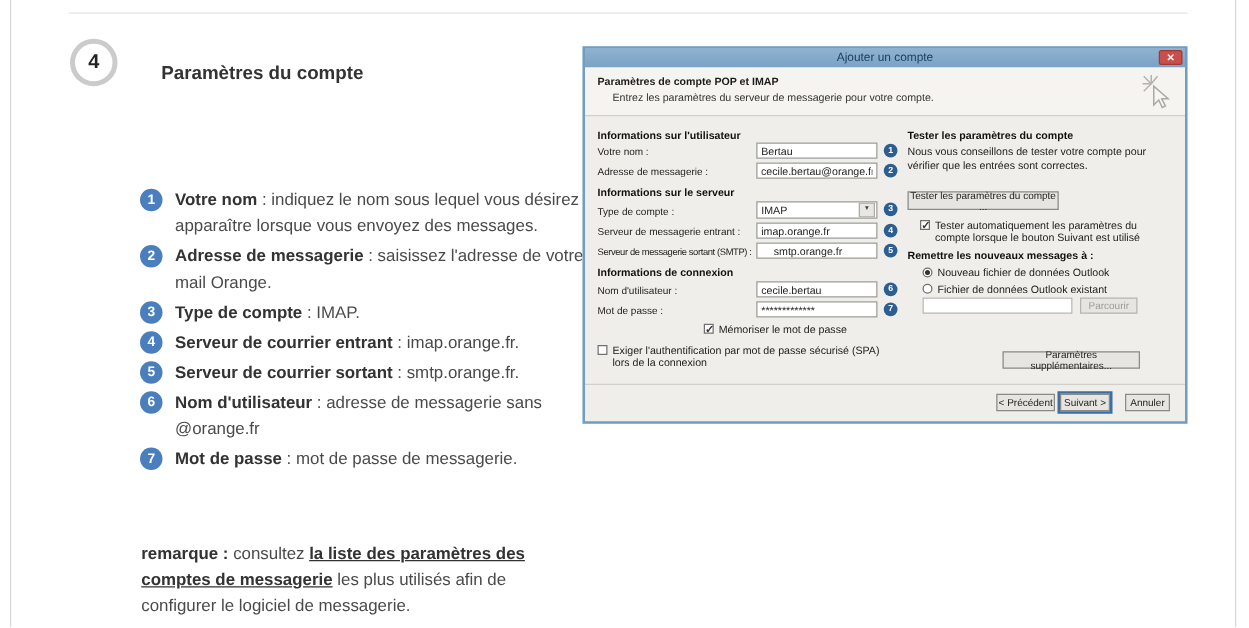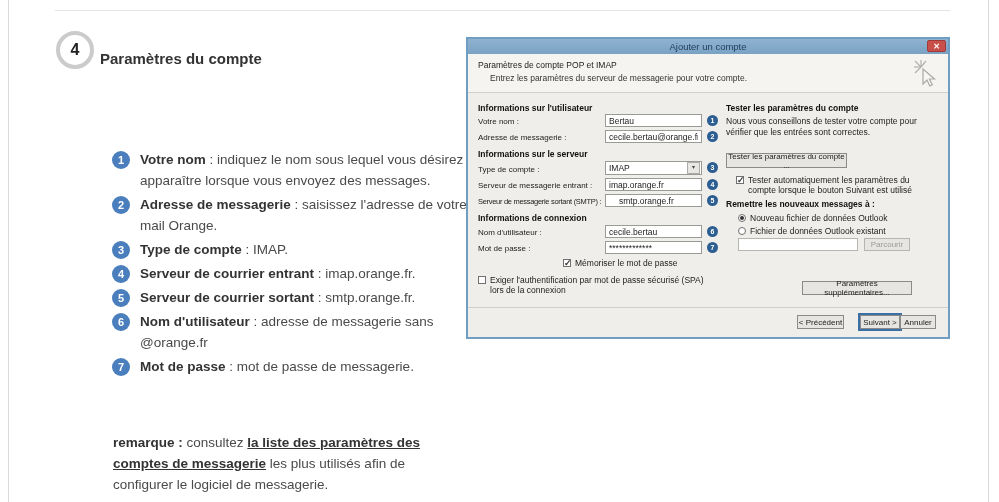--- a/index.html
+++ b/index.html
@@ -8,21 +8,21 @@
   
   .vline{position:absolute;top:0;bottom:0;width:1px;background:#d9d9d9;}
   .vline.left{left:8px;}
   .vline.right{left:988px;}
   .hr-top{position:absolute;left:55px;top:10px;width:895px;height:1px;background:#e4e4e4;}
 
   
   .step-circle{position:absolute;left:56px;top:31px;width:38px;height:38px;border:4px solid #cbcbcb;
                border-radius:50%;box-sizing:border-box;background:#fff;display:flex;align-items:center;
                justify-content:center;font-size:16px;font-weight:bold;color:#222;}
-  .page-title{position:absolute;left:100px;top:40px;font-size:15px;font-weight:bold;color:#333;text-align:center;}
+  .page-title{position:absolute;left:129px;top:40px;font-size:15px;font-weight:bold;color:#333;text-align:center;}
   .intro{position:absolute;left:113px;top:97px;width:348px;font-size:13.5px;line-height:21px;color:#4a4a4a;}
   .intro b,.step-text b,.note b{color:#333;}
   .steps{position:absolute;left:112px;top:149px;width:360px;}
   .step{display:flex;gap:10px;margin-bottom:3px;}
   .nbadge{flex:0 0 18px;width:18px;height:18px;border-radius:50%;background:#4a7ebc;color:#fff;
           font-size:11px;font-weight:bold;display:flex;align-items:center;justify-content:center;margin-top:2px;}
   .step-text{width:328px;font-size:13.5px;line-height:21px;color:#4a4a4a;}
   .note{position:absolute;left:113px;top:418px;width:348px;font-size:13.5px;line-height:21px;color:#4a4a4a;}
   .note a{color:#333;font-weight:bold;text-decoration:underline;}
 
@@ -30,21 +30,21 @@
   .dialog{position:absolute;left:466px;top:37px;width:484px;height:302px;box-sizing:border-box;
           border:2px solid #6f9ec2;background:#efeeea;font-size:8.5px;color:#222;}
   .dlg-titlebar{position:absolute;left:0;right:0;top:0;height:15px;
                 background:linear-gradient(#8fb2d0,#7aa2c4);text-align:center;font-size:9.5px;
                 color:#1d3c5c;line-height:15px;}
   .dlg-close{position:absolute;right:2px;top:1px;width:19px;height:12px;background:#c94f4b;
              border:1px solid #9f3a38;border-radius:2px;color:#fff;font-size:8px;line-height:11px;
              text-align:center;font-weight:bold;box-sizing:border-box;cursor:default;}
   .dlg-header{position:absolute;left:0;right:0;top:15px;height:38px;background:#f5f4f0;
               border-bottom:1px solid #cfcfcb;}
-  .dlg-header-title{position:absolute;left:10px;top:6px;font-weight:normal;font-size:8.5px;color:#1c1c1c;}
+  .dlg-header-title{position:absolute;left:10px;top:6px;font-weight:bold;font-size:8.5px;color:#1c1c1c;}
   .dlg-header-sub{position:absolute;left:22px;top:19px;font-size:8.5px;color:#333;}
   .dlg-header-icon{position:absolute;right:8px;top:4px;}
   .sect{position:absolute;font-weight:bold;font-size:8.5px;color:#111;white-space:nowrap;}
   .lbl{position:absolute;font-size:8px;color:#222;white-space:nowrap;}
   .lbl.small{font-size:7.5px;letter-spacing:-0.3px;}
   .tb{position:absolute;left:137px;width:97px;height:13px;box-sizing:border-box;background:#fff;
       border:1px solid #9a9a96;font-size:8.5px;padding:0 3px;color:#222;
       font-family:"Liberation Sans",sans-serif;line-height:11px;}
   .select{display:flex;align-items:center;justify-content:space-between;height:14px;}
   .dd-btn{width:11px;height:10px;margin-right:-2px;background:#e8e7e3;border:1px solid #adaca8;
@@ -222,20 +222,20 @@
     </div>
 
     <div class="btn" style="left:334px;top:242px;width:110px;height:14px;">
       <span>Paramètres supplémentaires...</span>
     </div>
 
     <div class="dlg-footer-line"></div>
     <div class="btn" style="left:329px;top:276px;width:47px;height:14px;">
       <span>&lt; Précédent</span>
     </div>
-    <div class="btn default" style="left:392px;top:276px;width:40px;height:14px;">
+    <div class="btn default" style="left:380px;top:276px;width:40px;height:14px;">
       <span>Suivant &gt;</span>
     </div>
     <div class="btn" style="left:432px;top:276px;width:36px;height:14px;text-align:center;">
       <span>Annuler</span>
     </div>
   </div>
 </div>
 
 </body></html>

